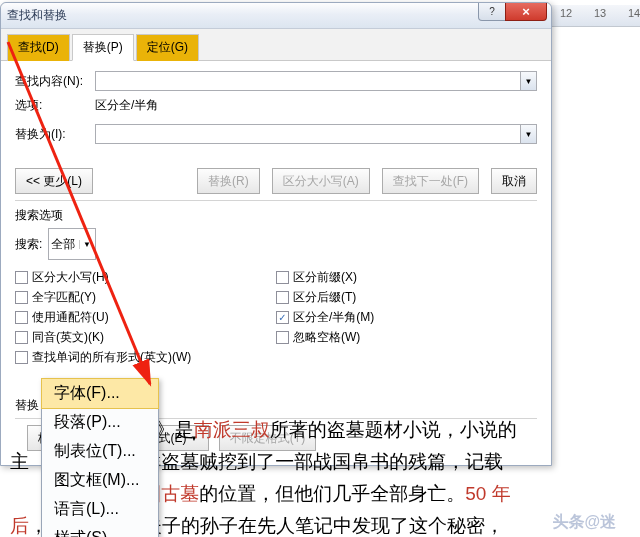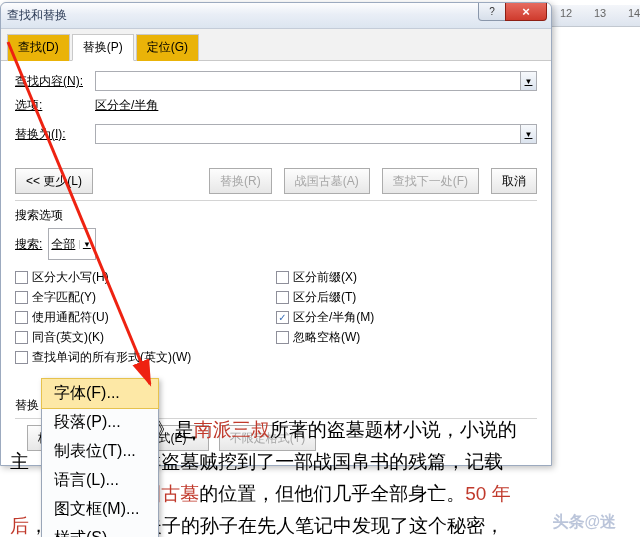--- a/index.html
+++ b/index.html
@@ -10,21 +10,21 @@
 .titlebar { height: 26px; background: linear-gradient(#fdfdfe,#e9eef6 45%,#dce5f0); border-bottom: 1px solid #c4ccd8; border-radius: 6px 6px 0 0; display: flex; align-items: center; padding: 0 6px; position: relative; }
 .titlebar .ttl { color: #2b3a55; font-size: 12px; }
 .titlebar .winbtns { position: absolute; right: 4px; top: 0; display: flex; }
 .winbtn { width: 28px; height: 18px; border: 1px solid #8a97ab; border-top: none; background: linear-gradient(#f2f5fa,#d7dfea); margin-left: -1px; display: flex; align-items: center; justify-content: center; font-size: 10px; color: #333; }
 .winbtn.close { width: 42px; background: linear-gradient(#e66b5f,#cf3b2d); color: #fff; border-color: #8d1f14; border-bottom-right-radius: 4px; font-size: 13px; font-weight: bold; }
 .winbtn.help { border-bottom-left-radius: 4px; }
 .tabs { display: flex; padding: 4px 6px 0 6px; border-bottom: 1px solid #c9c9c9; background: #f2f2f2; }
 .tab { padding: 4px 10px; border: 1px solid #c9c9c9; border-bottom: none; background: #eab308; margin-right: 2px; position: relative; top: 1px; cursor: pointer; }
 .tab.active { background: #fff; border-bottom: 1px solid #fff; }
 .body { background: #fff; padding: 10px 14px 14px 14px; border-top: none; }
-.row { display: flex; align-items: center; margin-bottom: 6px; text-decoration: underline; }
+.row { display: flex; align-items: center; margin-bottom: 6px; }
 .row label { width: 80px; text-align: left; }
 .row .combo { flex: 1; height: 20px; border: 1px solid #abadb3; background: #fff; display: flex; }
 .row .combo .dd { width: 16px; border-left: 1px solid #abadb3; background: linear-gradient(#f7f9fc,#dbe3ee); display: flex; align-items: center; justify-content: center; font-size: 8px; }
 .btnrow { display: flex; gap: 12px; margin-top: 24px; margin-bottom: 6px; }
 .btn { height: 22px; padding: 12px 10px; border: 1px solid #acacac; background: linear-gradient(#fdfdfd,#e7e7e7); display: inline-flex; align-items: center; font-size: 12px; cursor: pointer; }
 .btn.dis { color: #a6a6a6; }
 .spacer { flex: 1; }
 .sep { height: 1px; background: #d4d4d4; margin: 4px 0 6px 0; }
 .opts { display: flex; }
 .optcol { flex: 1; }
@@ -80,21 +80,21 @@
       <div class="combo">
           <div style="flex:1"></div>
           <div class="dd">▼</div>
         </div>
     </div>
 
     <div class="btnrow">
       <div class="btn">&lt;&lt; 更少(L)</div>
       <div class="spacer"></div>
       <div class="btn dis">替换(R)</div>
-      <div class="btn dis">战国古墓(A)</div>
+      <div class="btn dis">区分大小写(A)</div>
       <div class="btn dis">查找下一处(F)</div>
       <div class="btn">取消</div>
     </div>
     <div class="sep"></div>
     <div>搜索选项</div>
     <div class="row" style="margin-top:4px">
       <span style="width:auto;margin-right:6px">搜索:</span>
       <div class="select">
         <span>全部</span>
         <span class="dd">▼</span>
@@ -161,22 +161,22 @@
         <path d="M0,0 L0,6 L9,3 z" fill="#e21"></path>
       </marker>
     </defs>
   <line x1="8" y1="8" x2="150" y2="350" stroke="#e21" stroke-width="3" marker-end="url(#ah)"></line>
 </svg>
 
 <div class="fmt-menu">
   <div class="mi sel">字体(F)...</div>
   <div class="mi">段落(P)...</div>
   <div class="mi">制表位(T)...</div>
+  <div class="mi">图文框(M)...</div>
   <div class="mi">语言(L)...</div>
-  <div class="mi">图文框(M)...</div>
   <div class="mi">样式(S)...</div>
   <div class="mi">突出显示(H)</div>
 </div>
 
 <div class="doc">
   <div><span style="visibility:hidden">────────</span><span>笔记》是</span><span class="hl">南派三叔</span><span>所著的盗墓题材小说，小说的</span></div>
   <div><span>主</span><span style="visibility:hidden">───────</span><span>一群盗墓贼挖到了一部战国帛书的残篇，记载</span></div>
   <div><span style="visibility:hidden">───────</span><span>的</span><span class="hl">战国古墓</span><span>的位置，但他们几乎全部身亡。</span><span class="hl">50 年</span></div>
   <div><span class="hl">后</span><span>，其中一个土夫子的孙子在先人笔记中发现了这个秘密，</span></div>
 </div>

